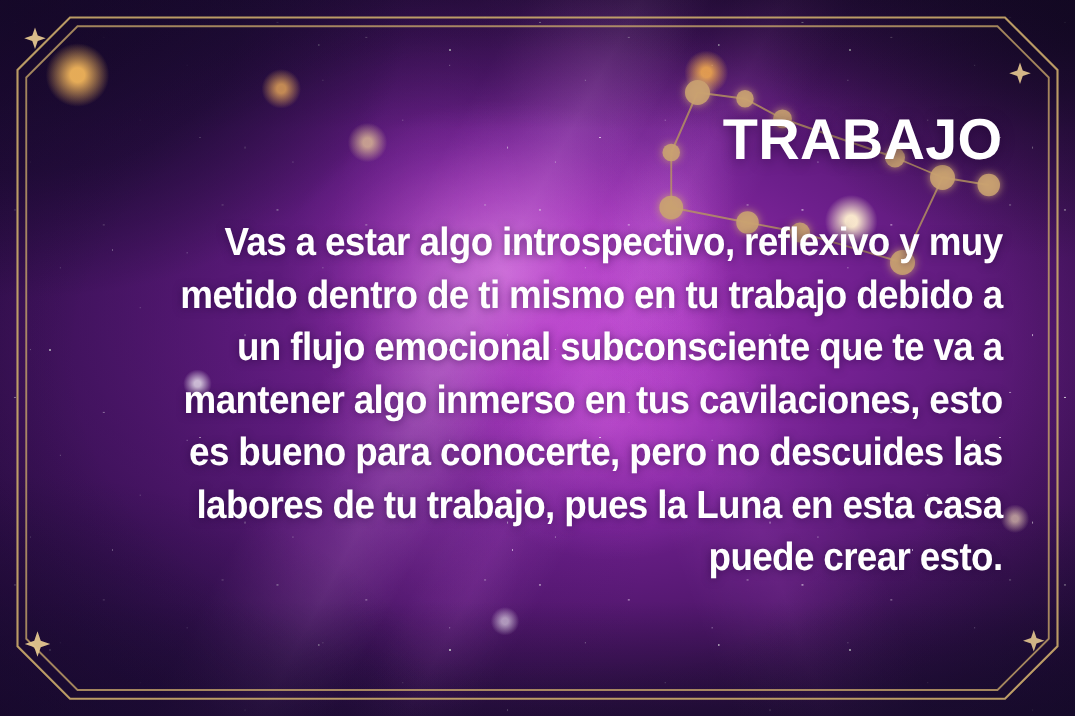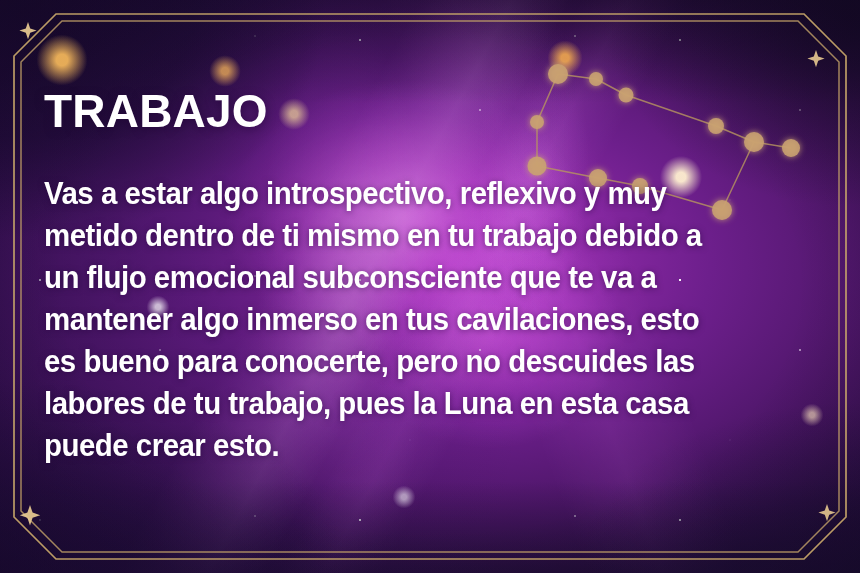--- a/index.html
+++ b/index.html
@@ -89,21 +89,21 @@
 
   
   #frame { position:absolute; inset:0; }
 
   
   #constellation { position:absolute; left:0; top:0; }
 
   
   #content {
     position:absolute;
-    left:44px; top:88px; right:58px;
+    left:44px; top:88px; right:58px;text-align:right;
   }
   #title {
     color:#ffffff;
     font-family:"Liberation Sans", sans-serif;
     font-weight:bold;
     font-size:46px;
     line-height:1.0;
     letter-spacing:0.2px;
     text-shadow:0 2px 10px rgba(30,0,50,0.55);
   }

